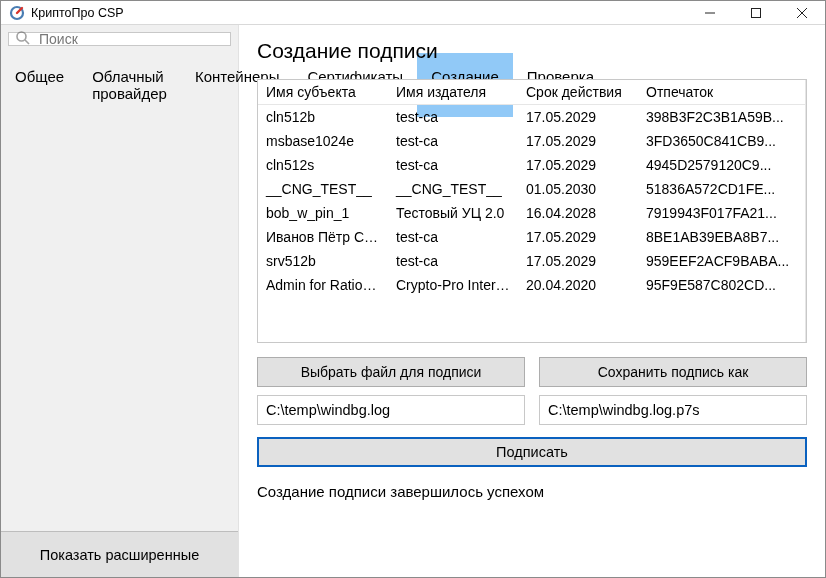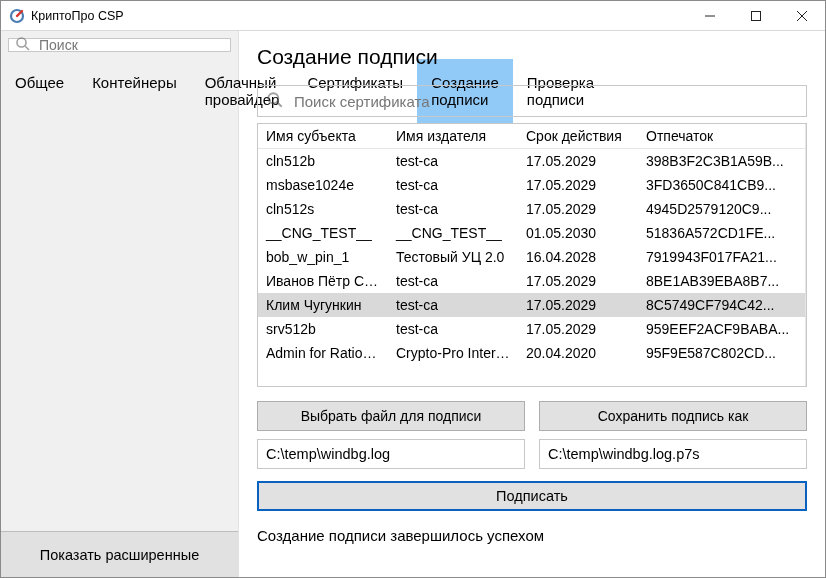--- a/index.html
+++ b/index.html
@@ -1,18 +1,18 @@
 <!DOCTYPE html>
 <html><head>
 <meta charset="utf-8">
 <style>
   * { box-sizing: border-box; }
   html, body { margin: 0; padding: 0; font-family: "Segoe UI", Tahoma, Arial, sans-serif; font-size: 14px; color: #000; background: #fff; }
   .window { width: 826px; height: 578px; border: 1px solid #8a8a8a; display: flex; flex-direction: column; background: #fff; }
-  .titlebar { height: 30px; display: flex; align-items: center; padding: 0 0 0 8px; border-bottom: 1px solid #d9d9d9; }
+  .titlebar { height: 24px; display: flex; align-items: center; padding: 0 0 0 8px; border-bottom: 1px solid #d9d9d9; }
   .titlebar .icon { width: 16px; height: 16px; margin-right: 6px; }
   .titlebar .title { flex: 1 1 auto; font-size: 12.5px; }
   .winbtns { display: flex; height: 100%; }
   .winbtn { width: 46px; height: 100%; display: flex; align-items: center; justify-content: center; color: #222; }
   .winbtn svg { stroke: #222; }
   .body { flex: 1 1 auto; display: flex; min-height: 0; }
   .sidebar { width: 238px; background: #f0f0f0; border-right: 1px solid #e2e2e2; display: flex; flex-direction: column; }
   .search-wrap { padding: 7px; }
   .search-field { display: flex; align-items: center; background: #fff; border: 1px solid #c8c8c8; height: 14px; padding: 0 6px; }
   .search-field .mag { flex: 0 0 auto; margin-right: 6px; opacity: .55; }
@@ -90,44 +90,35 @@
             <svg width="16" height="16" viewBox="0 0 16 16">
                 <circle cx="6.5" cy="6.5" r="4.5" fill="none" stroke="#555" stroke-width="1.6"></circle>
                 <line x1="10" y1="10" x2="14" y2="14" stroke="#555" stroke-width="1.6"></line>
               </svg>
           </span>
           <input placeholder="Поиск" style="">
         </div>
       </div>
       <div class="nav">
         <div class="nav-item"><span>Общее</span></div>
+        <div class="nav-item"><span>Облачный провайдер</span></div>
         <div class="nav-item"><span>Контейнеры</span></div>
-        <div class="nav-item"><span>Облачный провайдер</span></div>
         <div class="nav-item"><span>Сертификаты</span></div>
         <div class="nav-item active"><span>Создание подписи</span></div>
         <div class="nav-item"><span>Проверка подписи</span></div>
       </div>
       <div class="sidebar-spacer"></div>
       <div class="sidebar-footer-btn">
           <span>Показать расширенные</span>
         </div>
     </div>
 
     <div class="content">
       <h1 class="page-title">Создание подписи</h1>
 
-      <div class="cert-search">
-        <span class="mag">
-          <svg width="18" height="18" viewBox="0 0 16 16">
-              <circle cx="6.5" cy="6.5" r="4.5" fill="none" stroke="#555" stroke-width="1.6"></circle>
-              <line x1="10" y1="10" x2="14" y2="14" stroke="#555" stroke-width="1.6"></line>
-            </svg>
-        </span>
-        <input placeholder="Поиск сертификата" style="">
-      </div>
 
       <div class="table-wrap">
         <div class="table-grid">
           <table>
             <colgroup>
               <col class="col-subject">
                 <col class="col-issuer">
                 <col class="col-expiry">
                 <col class="col-thumb">
             </colgroup>
@@ -169,26 +160,20 @@
                   <td>Тестовый УЦ 2.0</td>
                   <td>16.04.2028</td>
                   <td>7919943F017FA21...</td>
                 </tr>
                 <tr>
                   <td>Иванов Пётр Серг...</td>
                   <td>test-ca</td>
                   <td>17.05.2029</td>
                   <td>8BE1AB39EBA8B7...</td>
                 </tr>
-                <tr class="selected">
-                  <td>Клим Чугункин</td>
-                  <td>test-ca</td>
-                  <td>17.05.2029</td>
-                  <td>8C5749CF794C42...</td>
-                </tr>
                 <tr>
                   <td>srv512b</td>
                   <td>test-ca</td>
                   <td>17.05.2029</td>
                   <td>959EEF2ACF9BABA...</td>
                 </tr>
                 <tr>
                   <td>Admin for Rational...</td>
                   <td>Crypto-Pro Intern...</td>
                   <td>20.04.2020</td>

